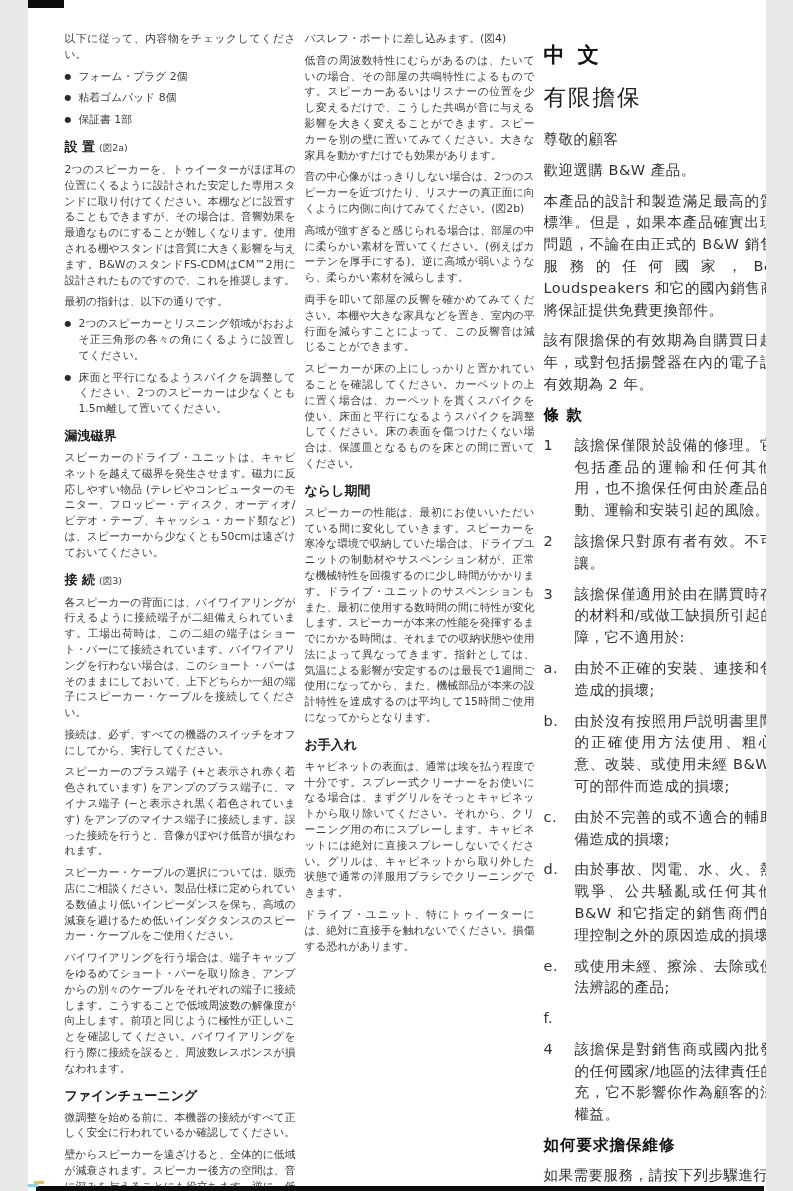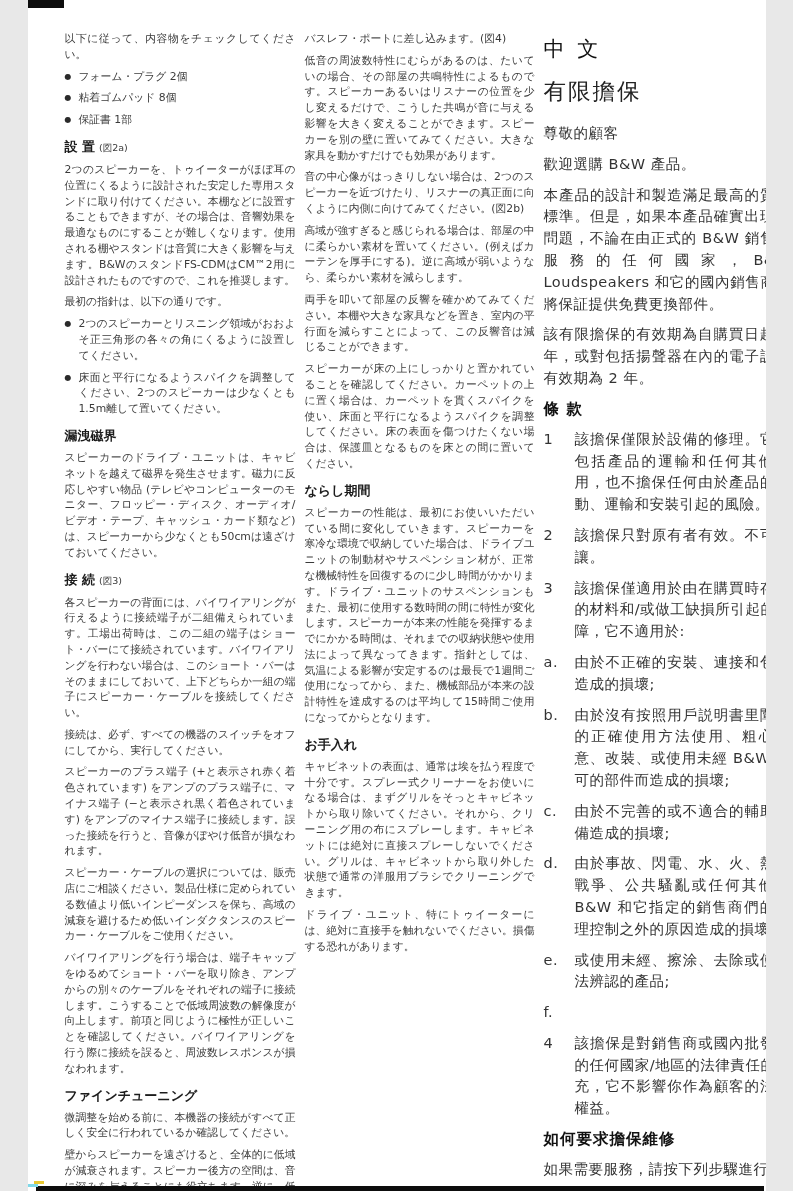--- a/index.html
+++ b/index.html
@@ -21,21 +21,21 @@
   .jp { font-size:10.8px; line-height:15.8px; text-align:justify; }
   .jp .para { margin:0 0 6px 0; }
   .jp .h2 { font-weight:bold; font-size:13px; line-height:17px; color:#1c1c1c; margin:10px 0 6px 0; text-align:left; }
   .jp .h2 .ref { font-weight:normal; font-size:9.5px; color:#3a3a3a; margin-left:4px; }
   .jp .bullet-item { display:flex; margin:0 0 6px 0; }
   .jp .bullet-item .dot { flex:0 0 14px; font-size:8px; line-height:15.8px; color:#2a2a2a; }
   .jp .bullet-item .bullet-text { flex:1; text-align:justify; }
 
   
   .cn { font-size:14.5px; line-height:21.8px; text-align:justify; color:#333333; letter-spacing:0.5px; }
-  .cn .h1 { font-size:21px; line-height:24px; font-weight:normal; color:#111111; letter-spacing:3px; margin:6px 0 17px 0; text-align:left; }
+  .cn .h1 { font-size:21px; line-height:24px; font-weight:bold; color:#111111; letter-spacing:3px; margin:12px 0 17px 0; text-align:left; }
   .cn .h1light { font-size:22.5px; line-height:26px; font-weight:normal; color:#222222; letter-spacing:2px; margin:0 0 19px 0; text-align:left; }
   .cn .para { margin:0 0 9px 0; }
   .cn .h2 { font-weight:bold; font-size:15.5px; line-height:20px; color:#111111; margin:6px 0 10px 0; letter-spacing:1px; text-align:left; }
   .cn .li { display:flex; margin:0 0 9px 0; }
   .cn .li .marker { flex:0 0 31px; }
   .cn .li .li-text { flex:1; text-align:justify; }
 
   
   .artifact { position:absolute; }
   .mark-top-left { left:0; top:0; width:36px; height:8px; background:#0d0d0d; }

